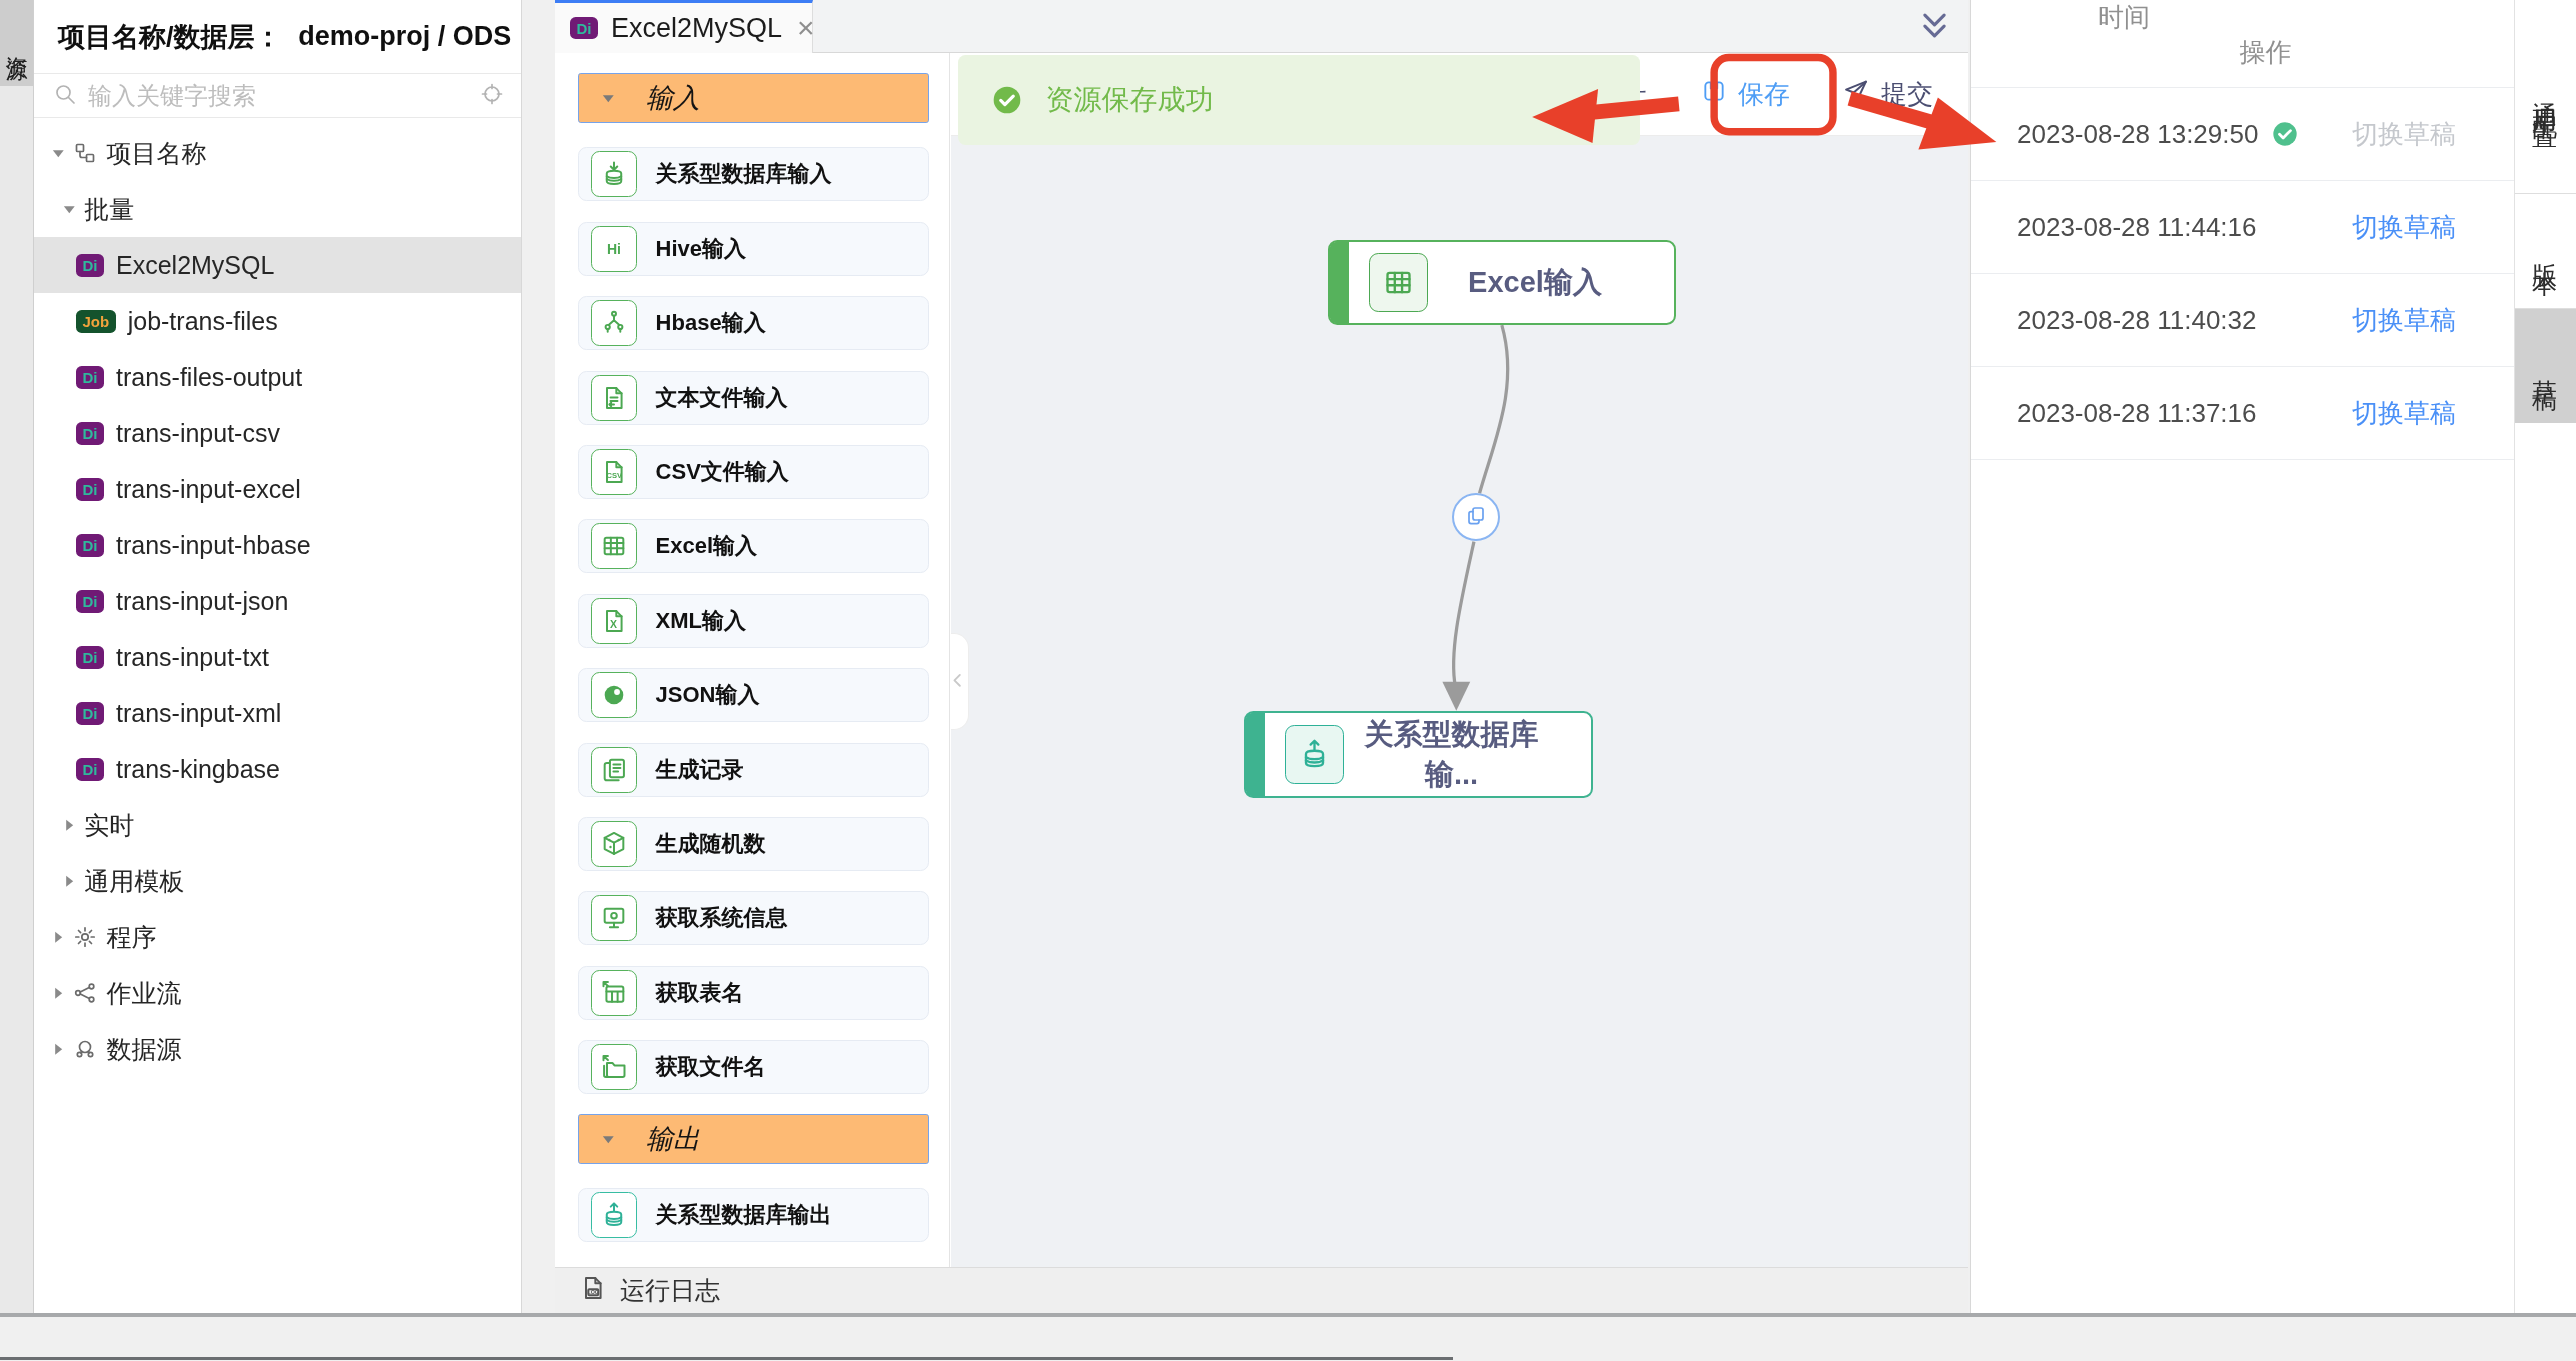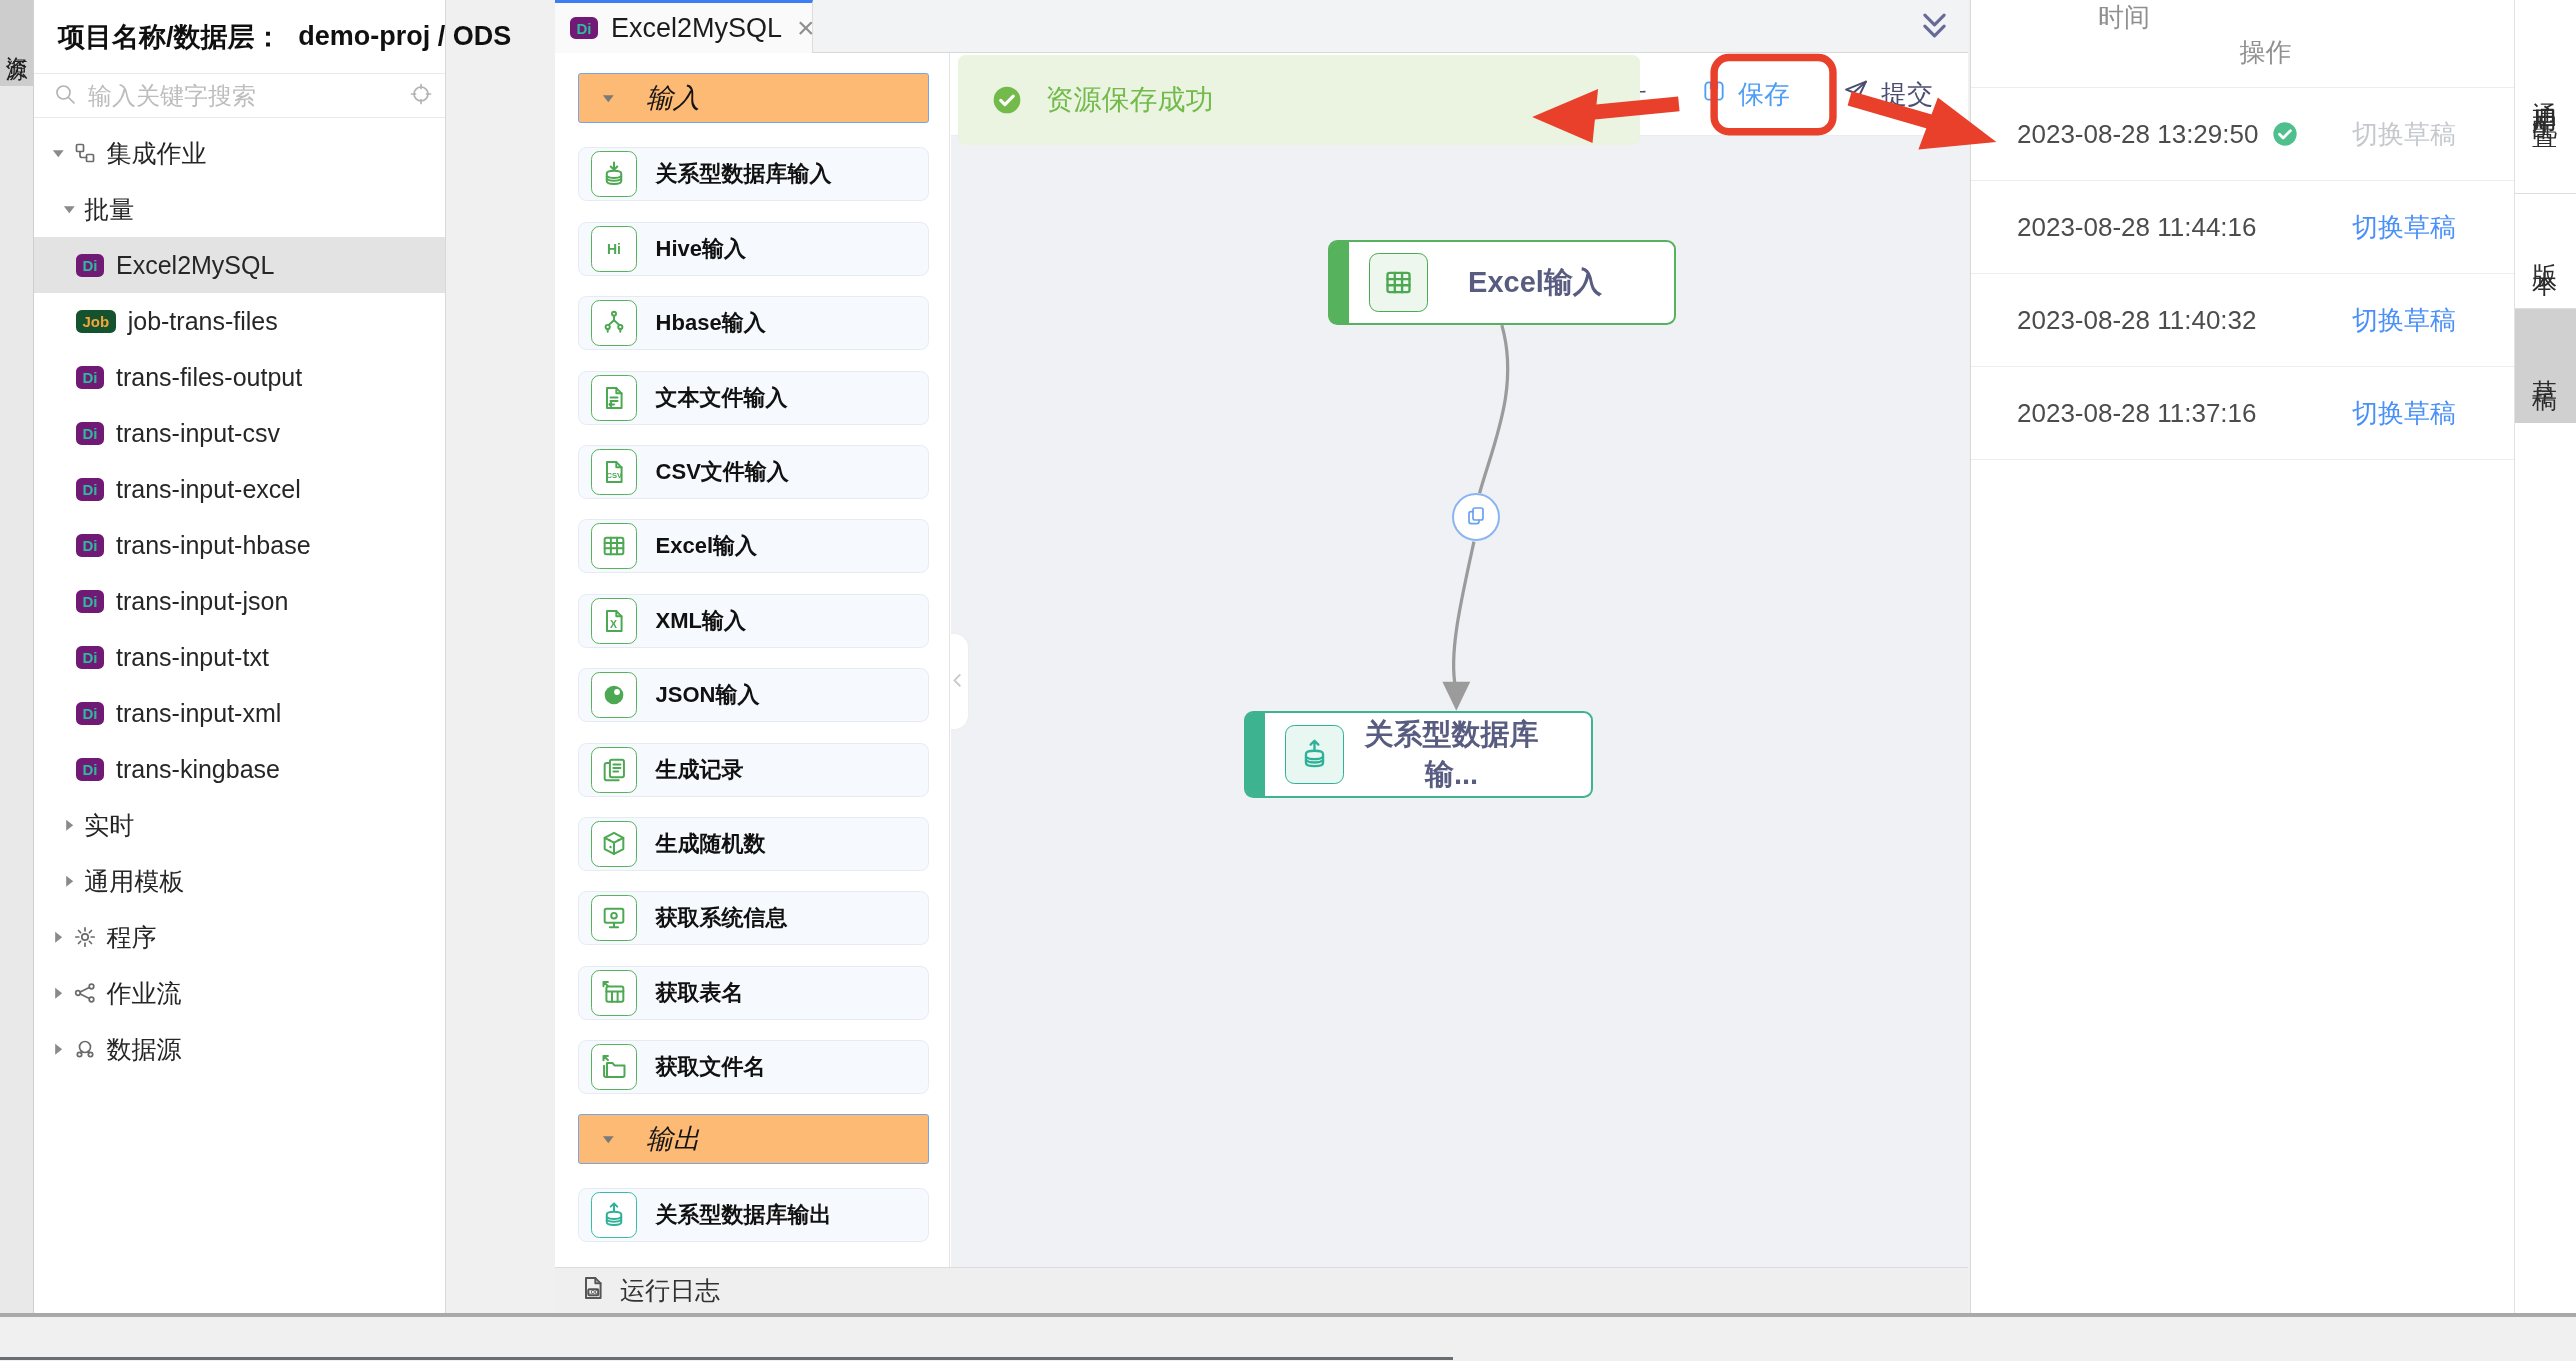--- a/index.html
+++ b/index.html
@@ -6,21 +6,21 @@
   *{box-sizing:border-box;}
   .screen{position:relative;width:2576px;height:1361px;overflow:hidden;background:#f0f0f0;}
 
   
   .left-strip{position:absolute;left:0;top:0;width:34px;height:1313px;background:#e9e9e9;border-right:0.9px solid #cfcfcf;}
   .left-strip .ls-tab{width:100%;height:86px;background:#cdcdcd;color:#1f1f1f;
     writing-mode:vertical-rl;text-orientation:upright;letter-spacing:3.7px;
     display:flex;align-items:center;justify-content:center;font-size:22px;}
 
   
-  .sidebar{position:absolute;left:34px;top:0;width:412px;height:1313px;background:#fff;border-right:0.9px solid #d8d8d8;}
+  .sidebar{position:absolute;left:34px;top:0;width:488px;height:1313px;background:#fff;border-right:0.9px solid #d8d8d8;}
   .sb-header{height:74px;display:flex;align-items:center;padding-left:24px;border-bottom:0.9px solid #e9e9e9;
     font-size:27px;font-weight:bold;color:#101010;white-space:nowrap;}
   .sb-header .val{margin-left:16.7px;}
   .search-row{height:44px;display:flex;align-items:center;padding:0 16.7px 0 18.6px;border-bottom:0.9px solid #e9e9e9;color:#b3b3b3;}
   .search-row input{flex:1;border:none;outline:none;font-size:24px;color:#444;margin:0 9.3px;background:transparent;font-family:inherit;}
   .search-row input::placeholder{color:#bdbdbd;}
   .tree{padding-top:7.4px;}
   .trow{height:56px;display:flex;align-items:center;font-size:25px;color:#262626;cursor:pointer;}
   .trow.lvl0{padding-left:15px}.trow.lvl1{padding-left:26px}.trow.lvl2{padding-left:42px}
   .trow.selected{background:#e3e3e3;}
@@ -134,21 +134,21 @@
     <div class="tree">
         <div class="trow lvl0">
           <svg class="ic caret" width="18.6" height="18.6" viewBox="0 0 24 24" fill="none" stroke="currentColor" stroke-width="1.7" stroke-linecap="round" stroke-linejoin="round">
             <path d="M5 8l7 9 7-9z" fill="currentColor" stroke="none"></path>
           </svg>
           <svg class="ic ticon" width="24" height="24" viewBox="0 0 24 24" fill="none" stroke="currentColor" stroke-width="1.7" stroke-linecap="round" stroke-linejoin="round">
             <rect x="3.5" y="3.5" width="7" height="7" rx="1"></rect>
             <rect x="13.5" y="13.5" width="7" height="7" rx="1"></rect>
             <path d="M7 10.5v4a2 2 0 0 0 2 2h4.5"></path>
           </svg>
-          <span class="tlabel">集成作业</span>
+          <span class="tlabel">项目名称</span>
         </div>
         <div class="trow lvl1">
           <svg class="ic caret" width="18.6" height="18.6" viewBox="0 0 24 24" fill="none" stroke="currentColor" stroke-width="1.7" stroke-linecap="round" stroke-linejoin="round">
             <path d="M5 8l7 9 7-9z" fill="currentColor" stroke="none"></path>
           </svg>
           <span class="tlabel">批量</span>
         </div>
         <div class="trow lvl2 selected">
           <span class="badge di">Di</span>
           <span class="tlabel">Excel2MySQL</span>

